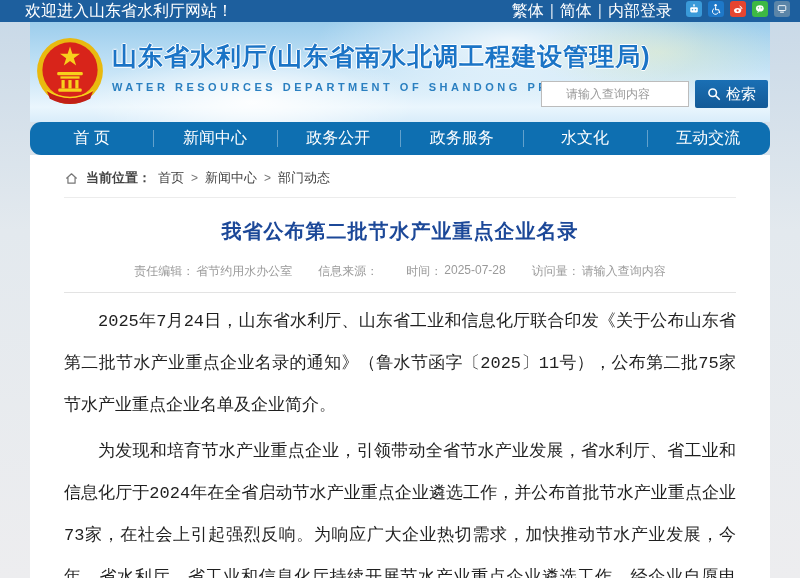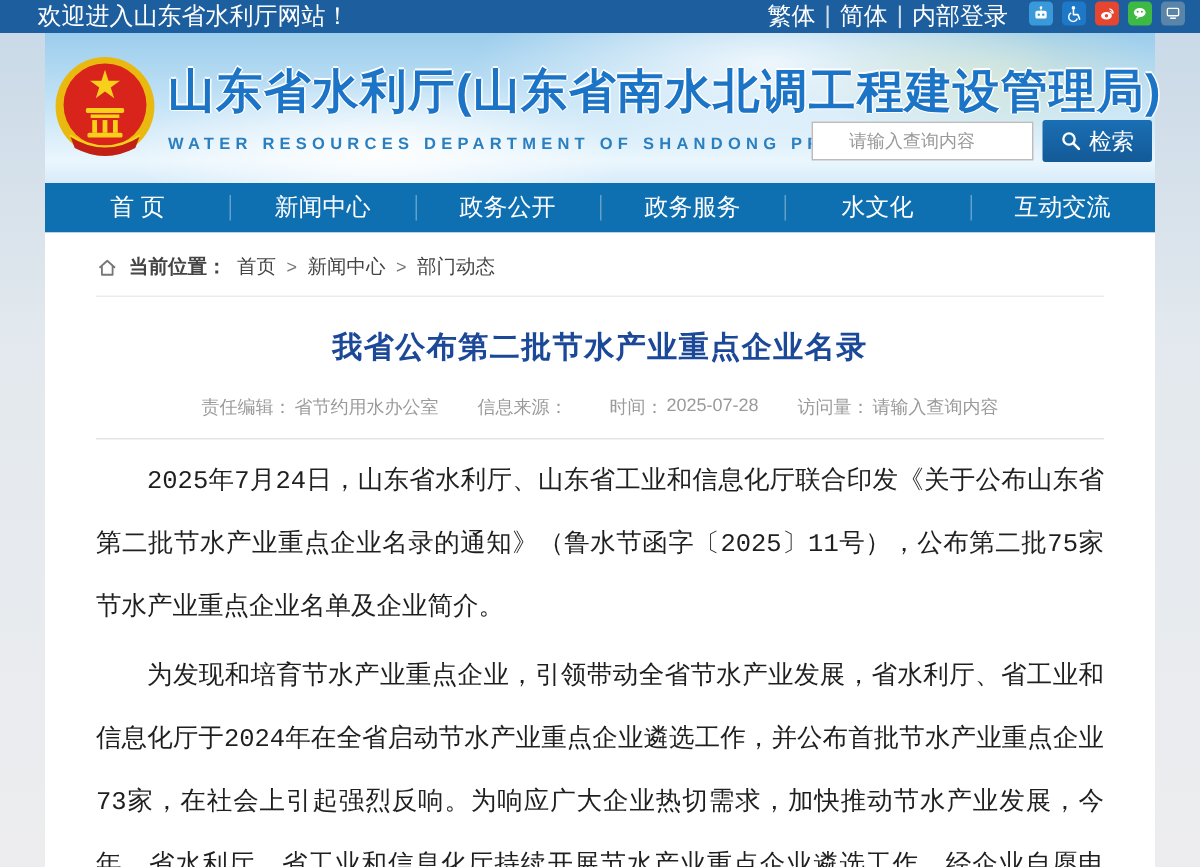--- a/index.html
+++ b/index.html
@@ -29,21 +29,21 @@
     position:relative; height:100px;
     background:
       radial-gradient(ellipse 180px 60px at 85% 30%, rgba(232,238,200,.55), transparent 70%),
       radial-gradient(ellipse 220px 70px at 30% 80%, rgba(255,255,255,.9), transparent 75%),
       radial-gradient(ellipse 260px 80px at 65% 20%, rgba(255,255,255,.8), transparent 75%),
       linear-gradient(180deg,#9ccdec 0%,#c2e2f6 45%,#eaf6fd 85%,#d8ecfa 100%);
   }
   .emblem { position:absolute; left:6px; top:15px; width:68px; height:68px; }
   .site-titles { position:absolute; left:82px; top:18px; }
   .site-title {
-    font-size:31px; font-weight:bold; color:#1b74c6; letter-spacing:1px;
+    font-size:25px; font-weight:bold; color:#1b74c6; letter-spacing:1px;
     text-shadow:0 1px 0 #fff,1px 0 0 #fff,-1px 0 0 #fff,0 -1px 0 #fff;
     white-space:nowrap;
   }
   .site-subtitle {
     margin-top:8px; font-size:11px; color:#2a7fc0; letter-spacing:3.5px;
     font-weight:bold; white-space:nowrap;
   }
   .search-box { position:absolute; right:2px; bottom:14px; display:flex; align-items:center; }
   .search-input {
     width:148px; height:26px; border:1px solid #bcbcbc; background:#fff;
@@ -51,21 +51,21 @@
     font-family:"Liberation Sans", sans-serif;
   }
   .search-input::placeholder { color:#999; }
   .search-btn {
     height:28px; margin-left:6px; padding:0 12px; border:none; cursor:pointer;
     background:linear-gradient(180deg,#1a6fb4,#135a97); color:#fff; font-size:15px;
     display:inline-flex; align-items:center; gap:5px; border-radius:2px;
     font-family:"Liberation Sans", sans-serif;
   }
   
-  .nav { height:33px; background:#0e6fb1; display:flex; }
+  .nav { height:33px; background:#0e6fb1; display:flex;border-radius:11px; }
   .nav-item {
     flex:1; display:flex; align-items:center; justify-content:center;
     color:#fff; font-size:16px; cursor:pointer; position:relative; white-space:nowrap;
   }
   .nav-item + .nav-item::before {
     content:""; position:absolute; left:0; top:8px; bottom:8px; width:1px;
     background:rgba(255,255,255,.35);
   }
   
   .content { background:#fff; padding:0 34px 20px 34px; min-height:423px; }

